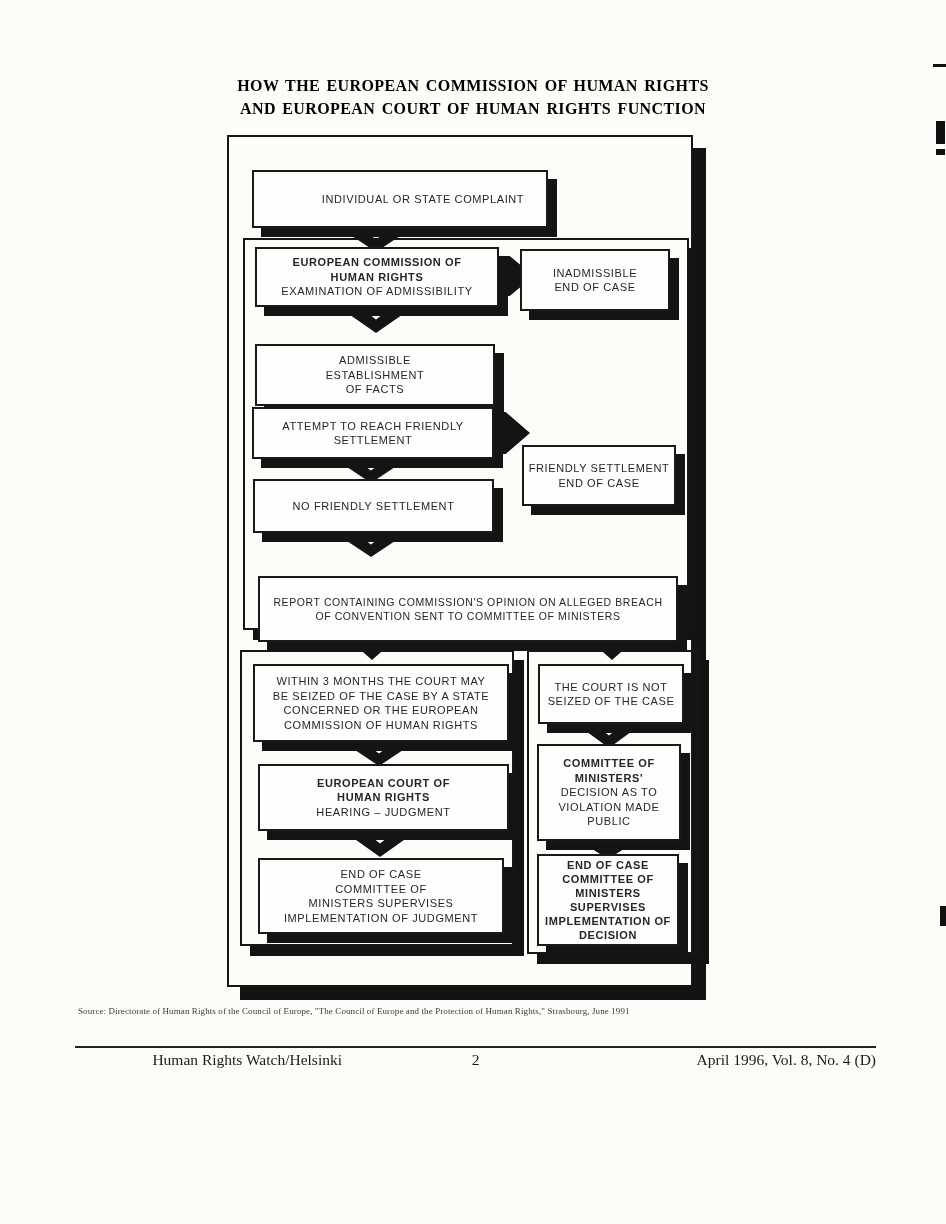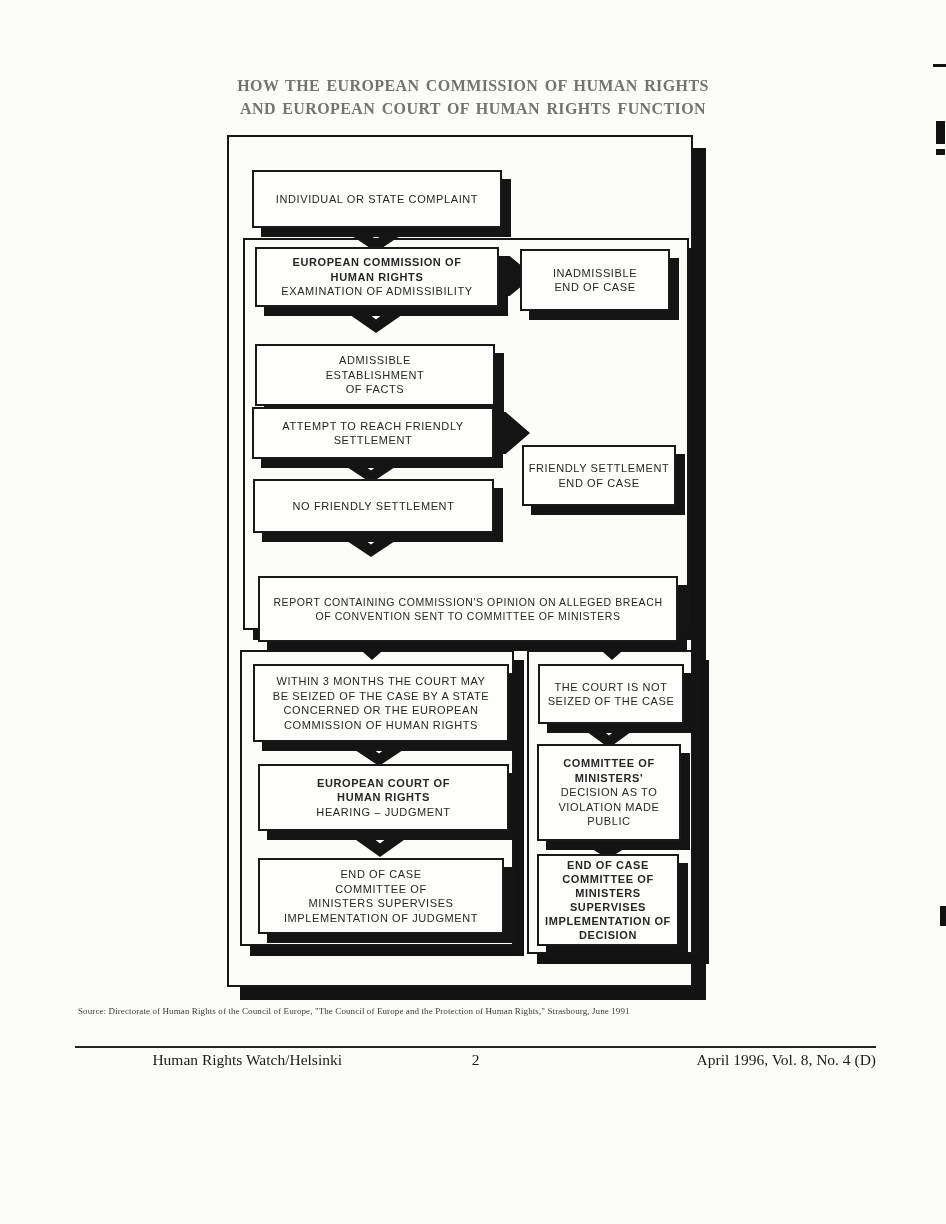--- a/index.html
+++ b/index.html
@@ -3,21 +3,21 @@
 <meta charset="utf-8">
 <style>
   html,body{margin:0;padding:0;}
   .page{
     position:relative;width:946px;height:1224px;background:#fcfcf8;
     font-family:"Liberation Sans",sans-serif;color:#1d1d1d;overflow:hidden;
   }
   .title{
     position:absolute;left:0;top:74px;width:946px;text-align:center;
     font-family:"Liberation Serif",serif;font-weight:bold;font-size:16px;
-    line-height:23px;letter-spacing:.4px;word-spacing:2px;color:#737373;
+    line-height:23px;letter-spacing:.4px;word-spacing:2px;color:#000000;
   }
   .frame{
     position:absolute;border:2px solid #161616;background:transparent;z-index:1;
   }
   .frame.outer{box-shadow:13px 13px 0 #131313;}
   .frame.inner{box-shadow:10px 10px 0 #131313;}
   .box{
     position:absolute;background:#fefefc;border:2px solid #191919;
     box-shadow:9px 9px 0 #141414;z-index:3;
     display:flex;flex-direction:column;align-items:center;justify-content:center;
@@ -70,21 +70,21 @@
   <div class="arrow-down" style="left:322px;top:616px;width:100px;height:44px;"></div>
   <div class="arrow-down" style="left:562px;top:616px;width:100px;height:44px;"></div>
   <div class="arrow-down" style="left:334px;top:736px;width:90px;height:30px;"></div>
   <div class="arrow-down" style="left:335px;top:825px;width:90px;height:32px;"></div>
   <div class="arrow-down" style="left:568px;top:718px;width:82px;height:30px;"></div>
   <div class="arrow-down" style="left:570px;top:835px;width:76px;height:24px;"></div>
 
   <div class="arrow-right" style="left:492px;top:256px;width:42px;height:40px;"></div>
   <div class="arrow-right" style="left:488px;top:412px;width:42px;height:42px;"></div>
 
-  <div class="box" style="left:252px;top:170px;width:246px;height:54px;">
+  <div class="box" style="left:252px;top:170px;width:246px;height:54px;padding-left:46px;">
     <div class="ln">INDIVIDUAL OR STATE COMPLAINT</div>
   </div>
 
   <div class="box" style="left:255px;top:247px;width:240px;height:56px;">
     <div class="ln b">EUROPEAN COMMISSION OF</div>
     <div class="ln b">HUMAN RIGHTS</div>
     <div class="ln">EXAMINATION OF ADMISSIBILITY</div>
   </div>
 
   <div class="box" style="left:520px;top:249px;width:146px;height:58px;">

